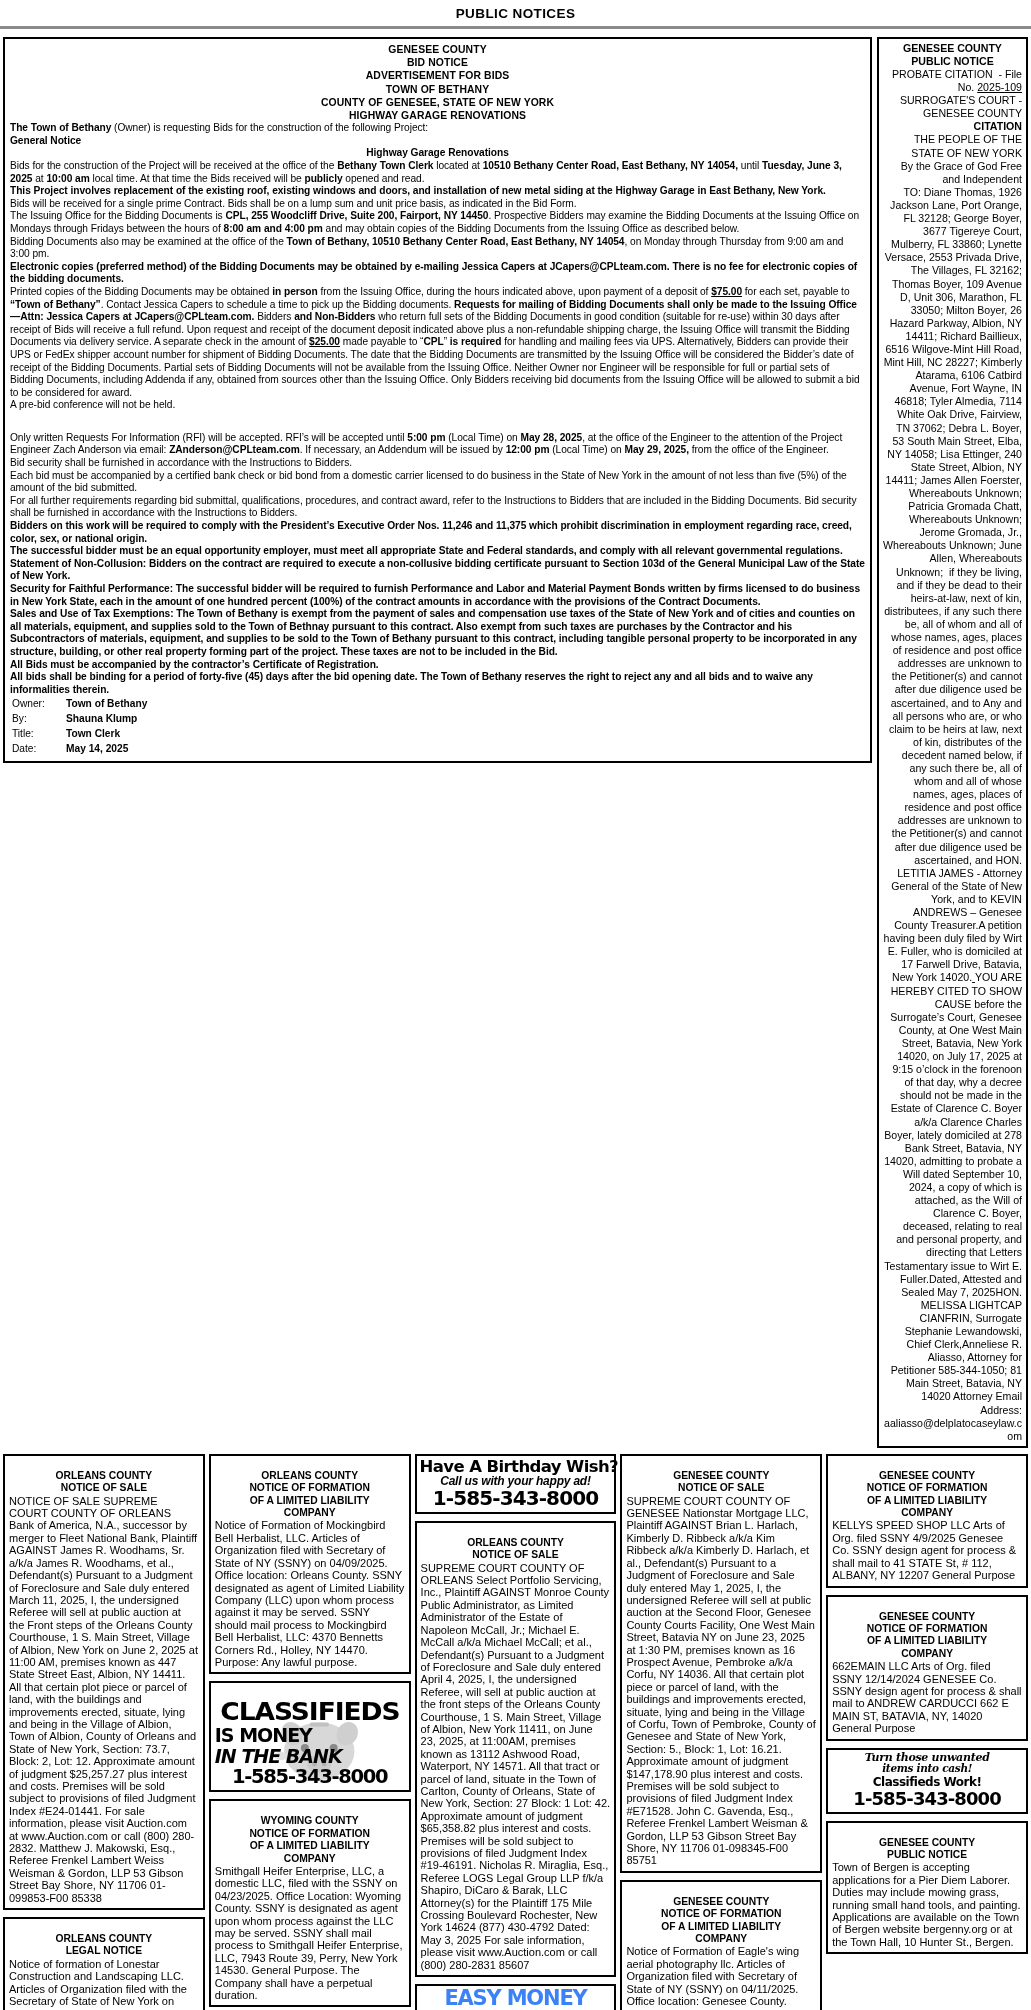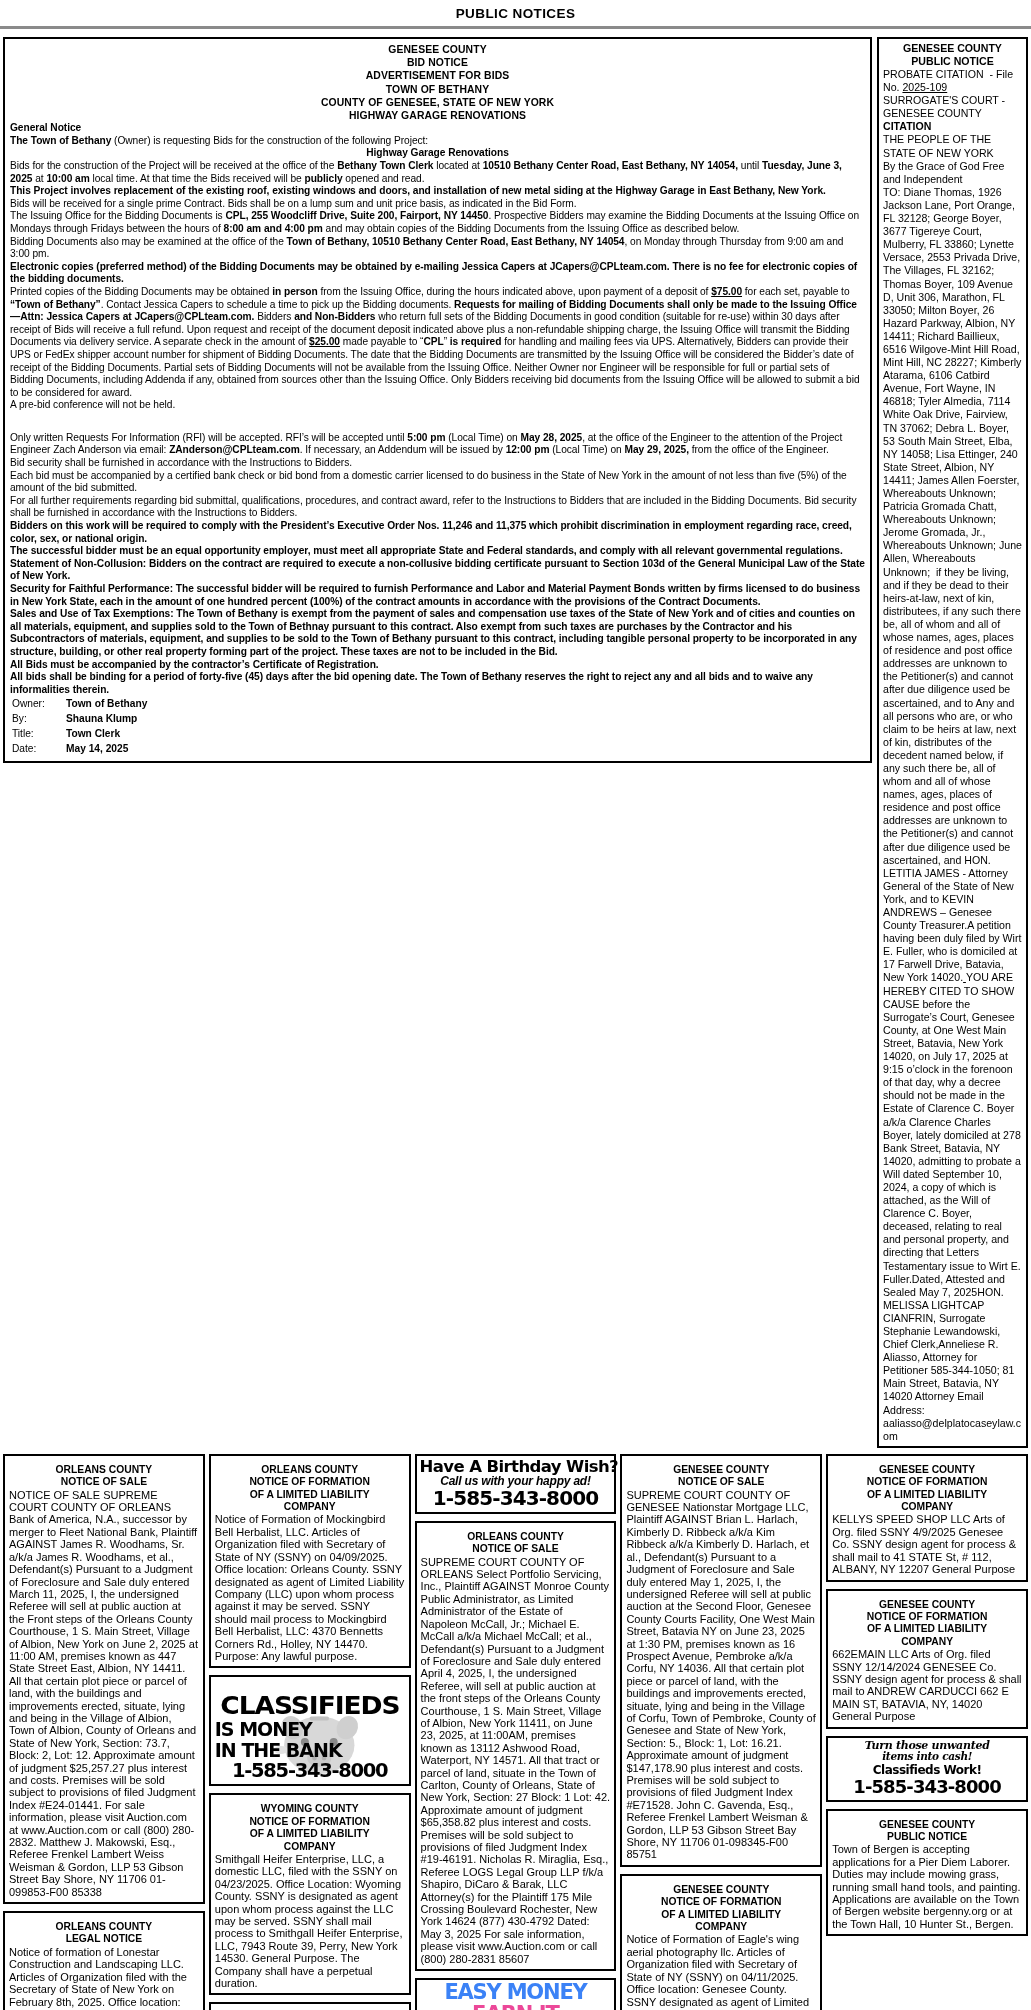--- a/index.html
+++ b/index.html
@@ -76,21 +76,21 @@
   .pb-title {
     text-align: center;
     font-weight: bold;
     font-size: 10.6px;
     line-height: 13px;
   }
   .pb-body {
     font-size: 10.6px;
     line-height: 13.1px;
     margin: 0;
-    text-align: left;
+    text-align: right;
     word-wrap: break-word;
     overflow-wrap: break-word;
   }
   .pb-body b { font-weight: bold; }
   .pb-body u { text-decoration: underline; }
   .pb-blank { height: 11px; }
 
   
   .bottom-zone {
     display: flex;
@@ -102,21 +102,21 @@
     flex: 1 1 0;
     min-width: 0;
     display: flex;
     flex-direction: column;
     gap: 7px;
   }
 
   
   .card {
     border: 2px solid #000;
-    padding: 8px 4px 4px 4px;
+    padding: 14px 4px 4px 4px;
   }
   .card-title {
     text-align: center;
     font-weight: bold;
     font-size: 10.3px;
     line-height: 12.4px;
   }
   .card-body {
     font-size: 11px;
     line-height: 12.4px;
@@ -189,20 +189,21 @@
   }
   .ad-piggy .w2 {
     font-size: 19px; line-height: 22px;
     text-align: left; padding-left: 2px;
     white-space: nowrap;
   }
   .ad-piggy .w3 {
     font-size: 19px; line-height: 20px;
     text-align: left; padding-left: 2px;
     white-space: nowrap;
+    font-style: italic;
   }
   .ad-piggy .w4 {
     font-size: 19.5px; line-height: 22px;
     letter-spacing: -1.3px;
     white-space: nowrap;
   }
 
   
   .ad-easy {
     border: 2px solid #000;
@@ -284,22 +285,22 @@
   <div class="bid-box">
     <div id="bid-heading">
         <div class="bn-head">GENESEE COUNTY</div>
         <div class="bn-head">BID NOTICE</div>
         <div class="bn-head">ADVERTISEMENT FOR BIDS</div>
         <div class="bn-head">TOWN OF BETHANY</div>
         <div class="bn-head">COUNTY OF GENESEE, STATE OF NEW YORK</div>
         <div class="bn-head">HIGHWAY GARAGE RENOVATIONS</div>
       </div>
     <div id="bid-body">
+        <p class="bn-p"><b>The Town of Bethany</b> (Owner) is requesting Bids for the construction of the following Project:</p>
         <p class="bn-p"><b>General Notice</b></p>
-        <p class="bn-p"><b>The Town of Bethany</b> (Owner) is requesting Bids for the construction of the following Project:</p>
         <p class="bn-p bn-center">Highway Garage Renovations</p>
         <p class="bn-p">Bids for the construction of the Project will be received at the office of the <b>Bethany Town Clerk</b> located at <b>10510 Bethany Center Road, East Bethany, NY 14054,</b> until <b>Tuesday, June 3, 2025</b> at <b>10:00 am</b> local time. At that time the Bids received will be <b>publicly</b> opened and read.</p>
         <p class="bn-p"><b>This Project involves replacement of the existing roof, existing windows and doors, and installation of new metal siding at the Highway Garage in East Bethany, New York.</b></p>
         <p class="bn-p">Bids will be received for a single prime Contract. Bids shall be on a lump sum and unit price basis, as indicated in the Bid Form.</p>
         <p class="bn-p">The Issuing Office for the Bidding Documents is <b>CPL, 255 Woodcliff Drive, Suite 200, Fairport, NY 14450</b>. Prospective Bidders may examine the Bidding Documents at the Issuing Office on Mondays through Fridays between the hours of <b>8:00 am and 4:00 pm</b> and may obtain copies of the Bidding Documents from the Issuing Office as described below.</p>
         <p class="bn-p">Bidding Documents also may be examined at the office of the <b>Town of Bethany, 10510 Bethany Center Road, East Bethany, NY 14054</b>, on Monday through Thursday from 9:00 am and 3:00 pm.</p>
         <p class="bn-p"><b>Electronic copies (preferred method) of the Bidding Documents may be obtained by e-mailing Jessica Capers at JCapers@CPLteam.com.  There is no fee for electronic copies of the bidding documents.</b></p>
         <p class="bn-p">Printed copies of the Bidding Documents may be obtained <b>in person</b> from the Issuing Office, during the hours indicated above, upon payment of a deposit of <b><u>$75.00</u></b> for each set, payable to <b>“Town of Bethany”</b>.  Contact Jessica Capers to schedule a time to pick up the Bidding documents.  <b>Requests for mailing of Bidding Documents shall only be made to the Issuing Office—Attn: Jessica Capers at JCapers@CPLteam.com.</b>  Bidders <b>and Non-Bidders</b> who return full sets of the Bidding Documents in good condition (suitable for re-use) within 30 days after receipt of Bids will receive a full refund. Upon request and receipt of the document deposit indicated above plus a non-refundable shipping charge, the Issuing Office will transmit the Bidding Documents via delivery service.  A separate check in the amount of <b><u>$25.00</u></b> made payable to “<b>CPL</b>” <b>is required</b> for handling and mailing fees via UPS.  Alternatively, Bidders can provide their UPS or FedEx shipper account number for shipment of Bidding Documents.  The date that the Bidding Documents are transmitted by the Issuing Office will be considered the Bidder’s date of receipt of the Bidding Documents.  Partial sets of Bidding Documents will not be available from the Issuing Office.  Neither Owner nor Engineer will be responsible for full or partial sets of Bidding Documents, including Addenda if any, obtained from sources other than the Issuing Office.  Only Bidders receiving bid documents from the Issuing Office will be allowed to submit a bid to be considered for award.</p>
         <p class="bn-p">A pre-bid conference will not be held.</p>
         <div class="bn-gap"></div>

